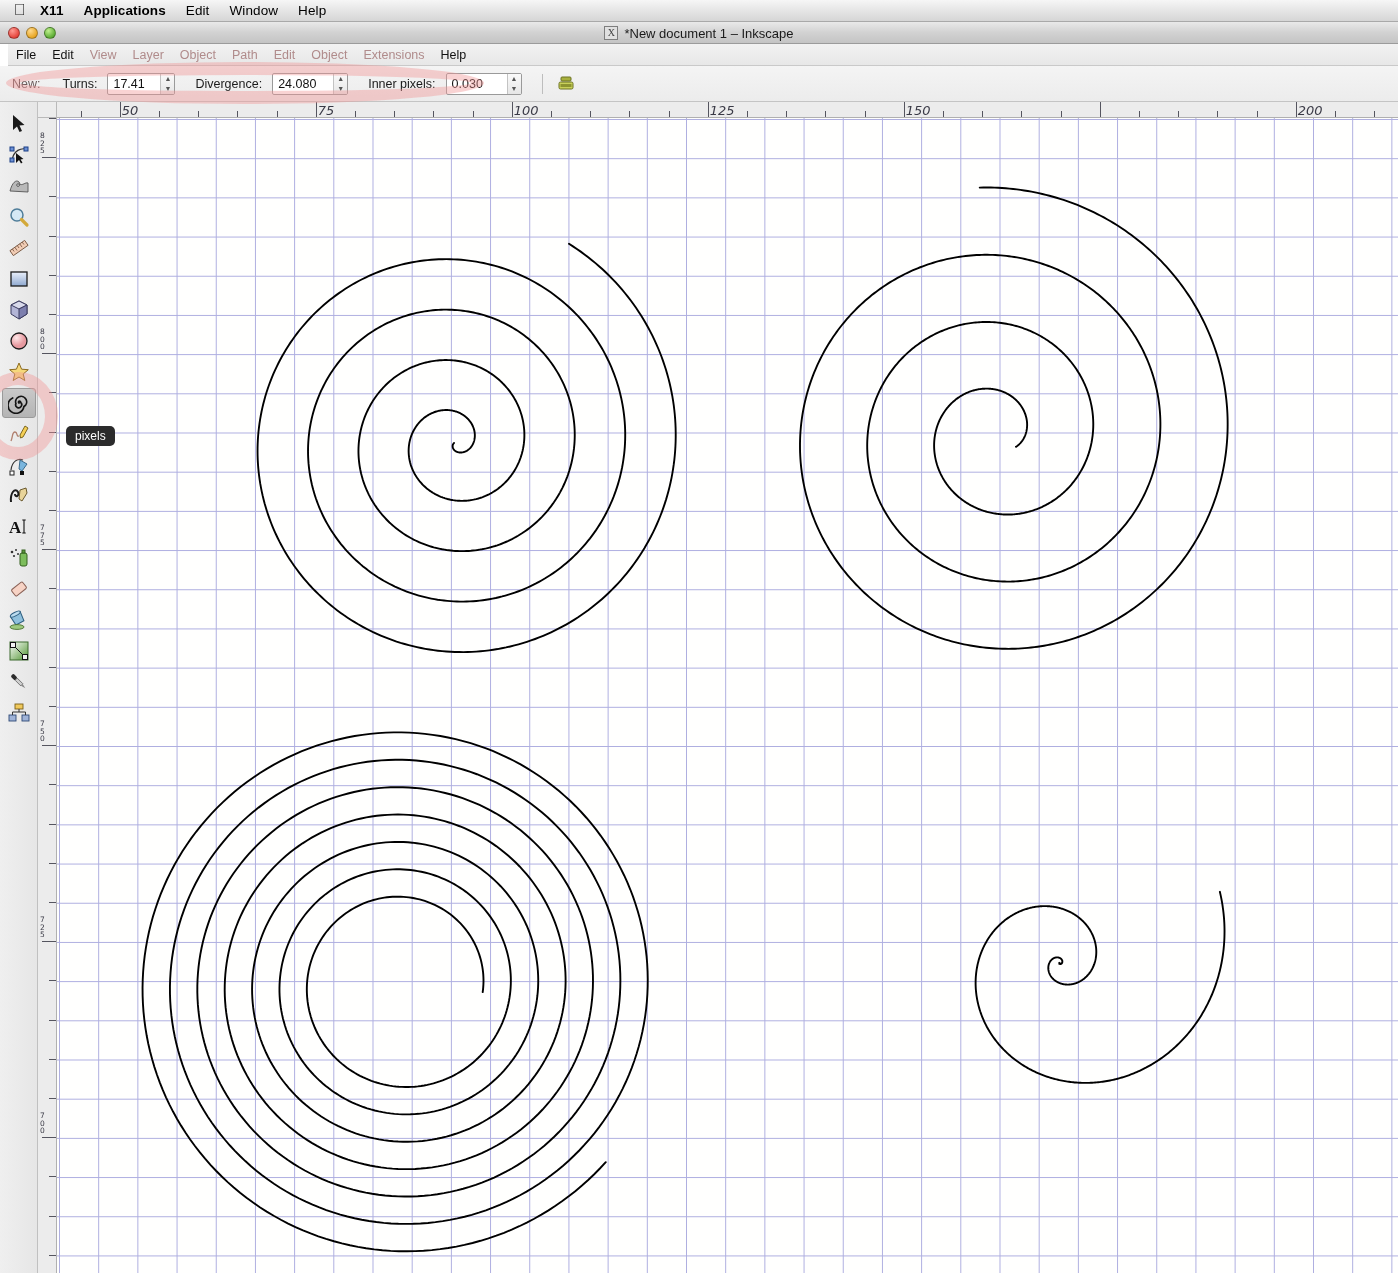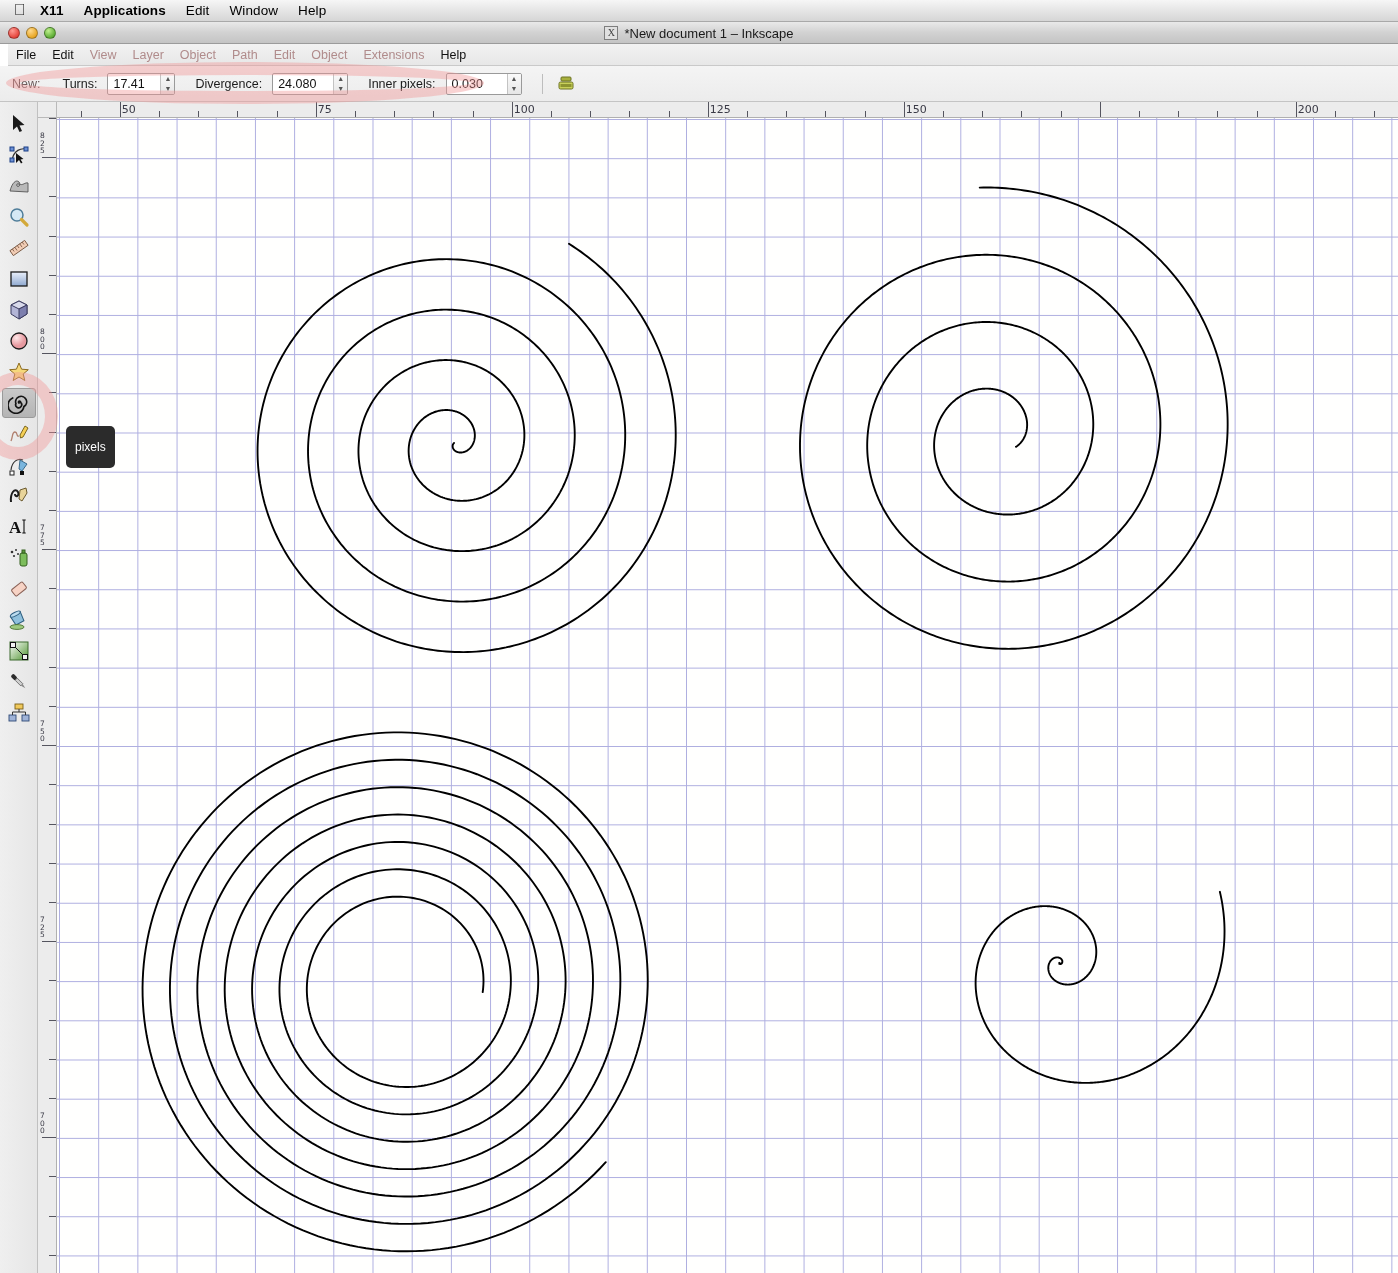--- a/index.html
+++ b/index.html
@@ -138,21 +138,21 @@
     width: 1341px; height: 16px;
     background: #ececec; border-bottom: 1px solid #b0b0b0;
     overflow: hidden;
   }
   #vruler {
     position: absolute; left: 38px; top: 118px;
     width: 19px; height: 1155px;
     background: #ececec; border-right: 1px solid #b0b0b0;
     overflow: hidden;
   }
-  .rl-lbl { position: absolute; font-size: 11px; color: #3a3a46; font-family: "DejaVu Sans", sans-serif; }
+  .rl-lbl { position: absolute; font-size: 13px; color: #3a3a46; font-family: "DejaVu Sans", sans-serif; font-style: italic; }
   .rl-tick { position: absolute; background: #55555f; }
   .vrl-lbl {
     position: absolute; font-size: 7.5px; color: #3a3a46;
     font-family: "DejaVu Sans", sans-serif;
     width: 7px; line-height: 7.5px; text-align: center;
   }
 
   
   #canvas {
     position: absolute; left: 57px; top: 118px;
@@ -173,21 +173,21 @@
     border-radius: 50%;
     border: 13px solid rgba(240,150,150,.42);
   }
   #annot-toolbar { left: 6px; top: 62px; width: 478px; height: 42px; }
   #annot-tool    { left: -22px; top: 372px; width: 80px; height: 88px; }
 
   
   #tooltip {
     position: absolute; left: 66px; top: 426px;
     background: #2b2b2b; color: #fff;
-    font-size: 12px; padding: 14px 9px;
+    font-size: 12px; padding: 3px 9px;
     border-radius: 5px; white-space: nowrap;
   }
 </style>
 </head>
 <body>
 
 <div id="mac-menubar">
   <span class="apple"></span>
   <span class="mitem">X11</span>
   <span class="mitem">Applications</span>

